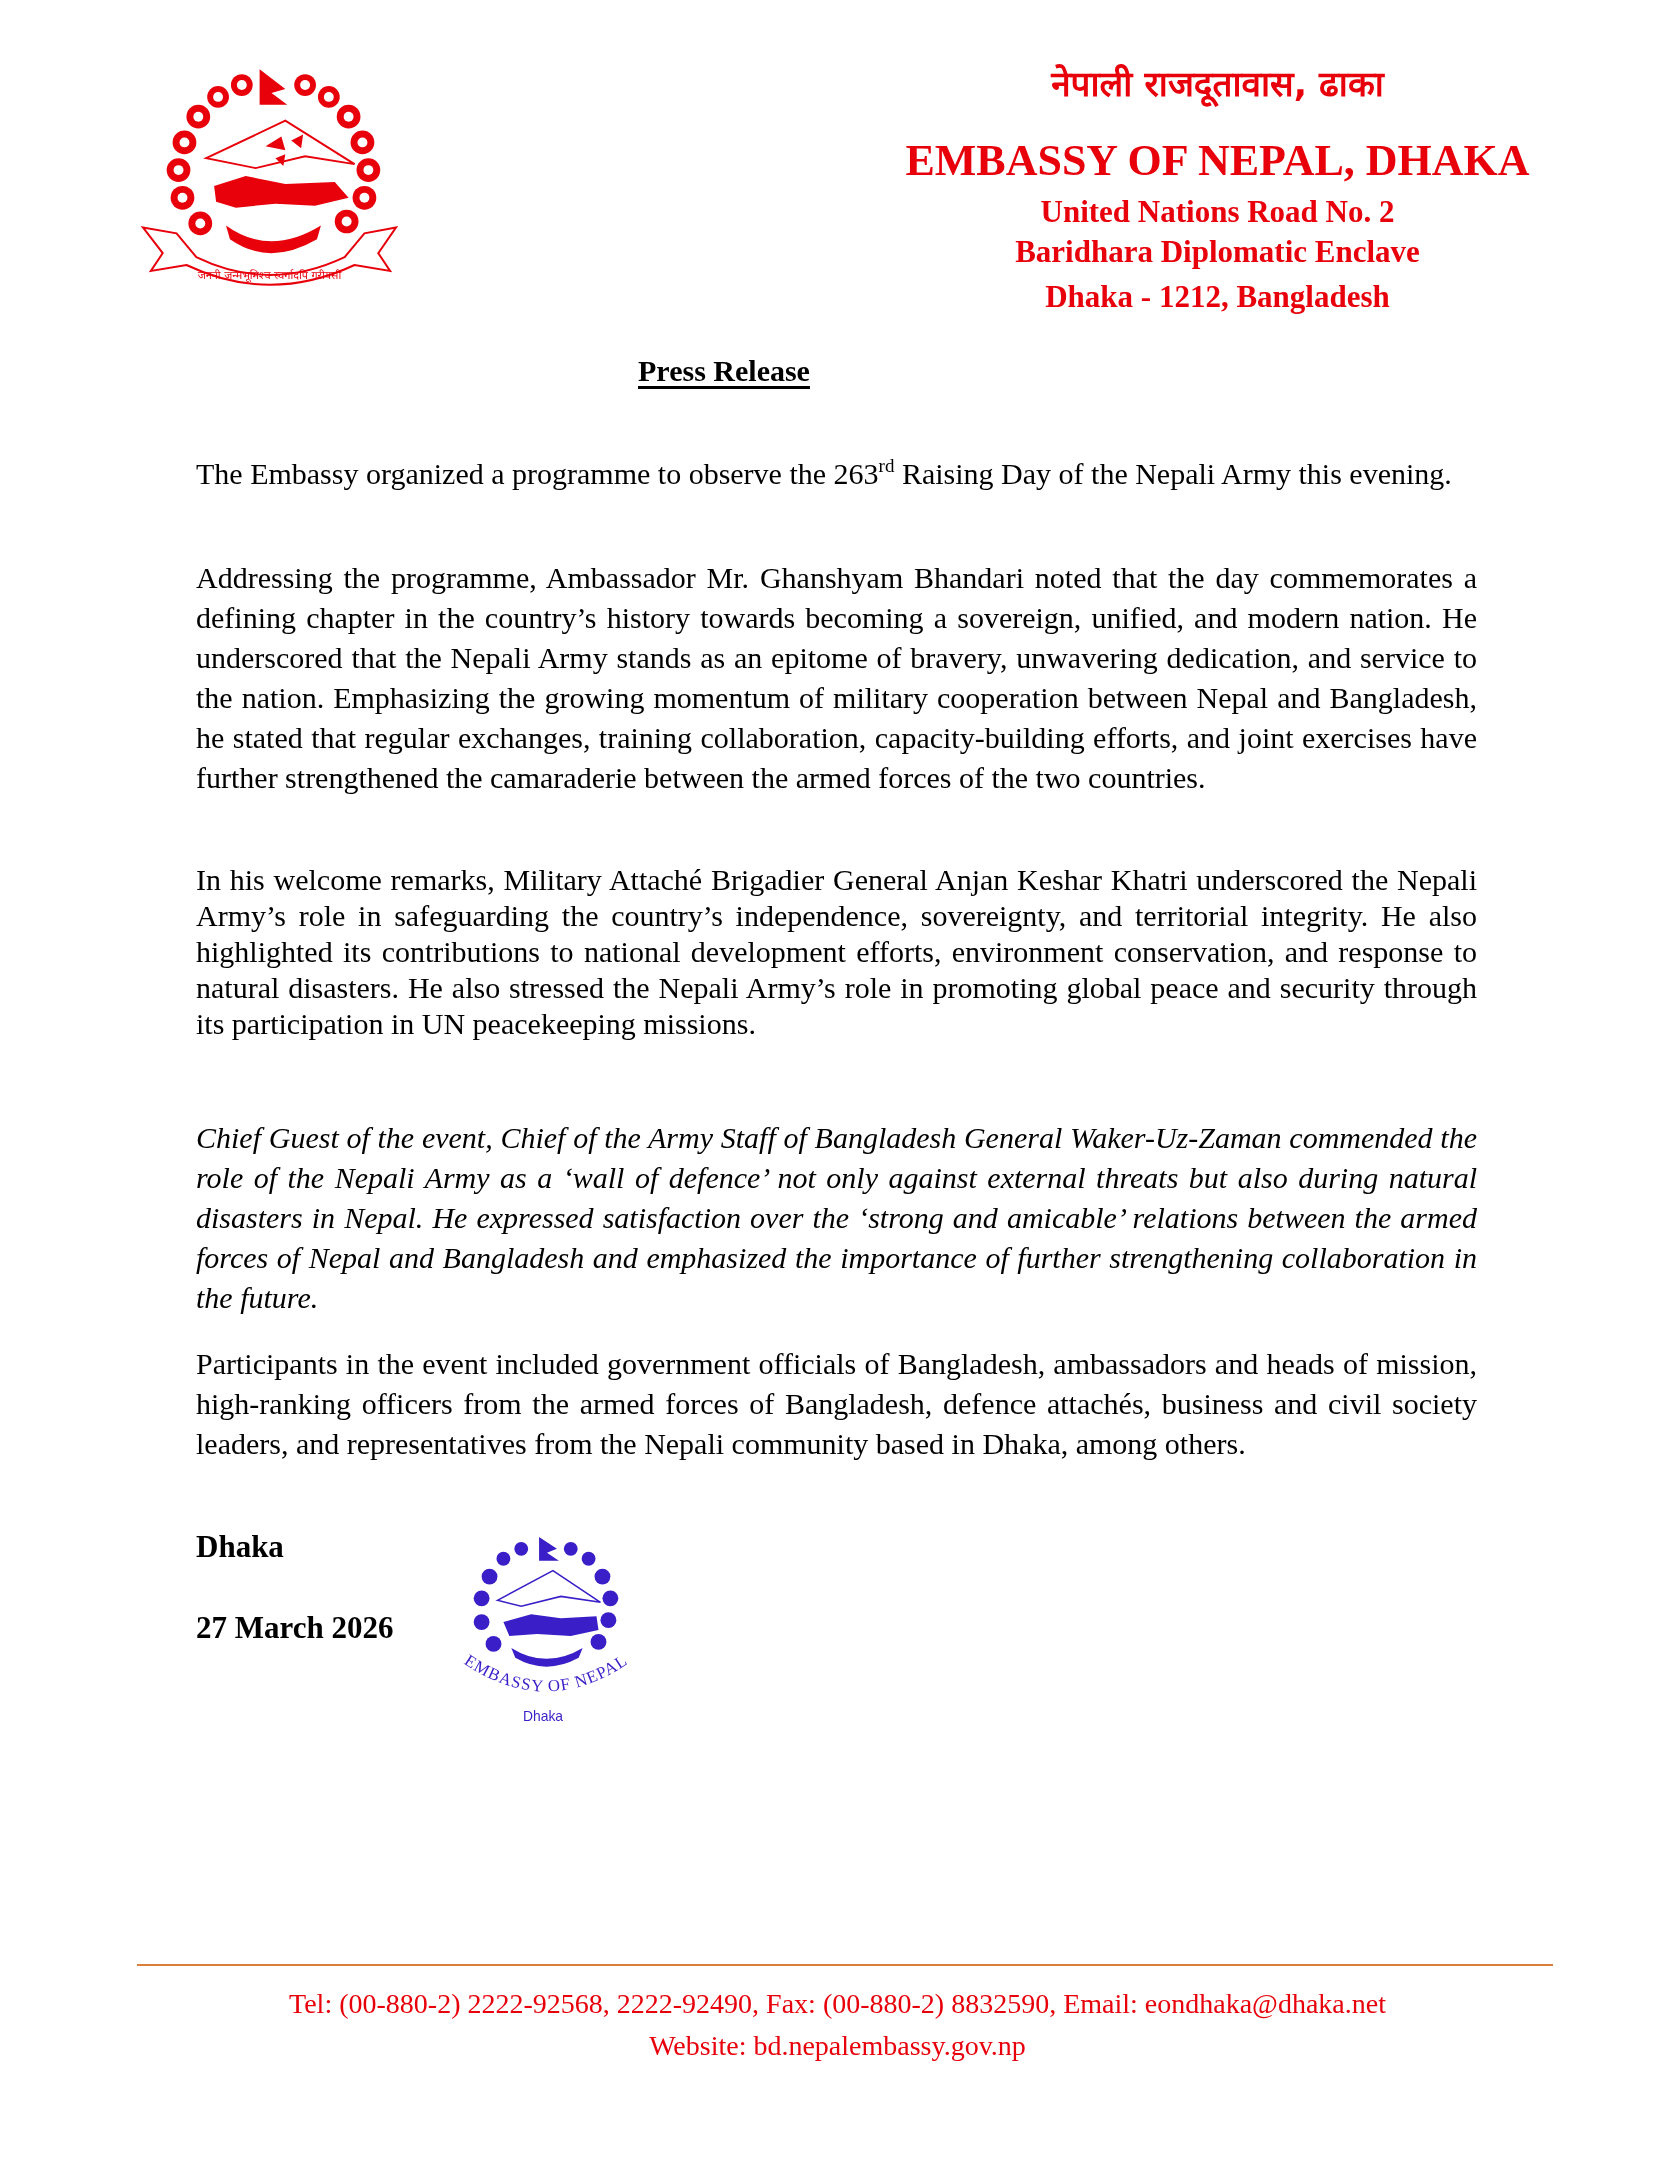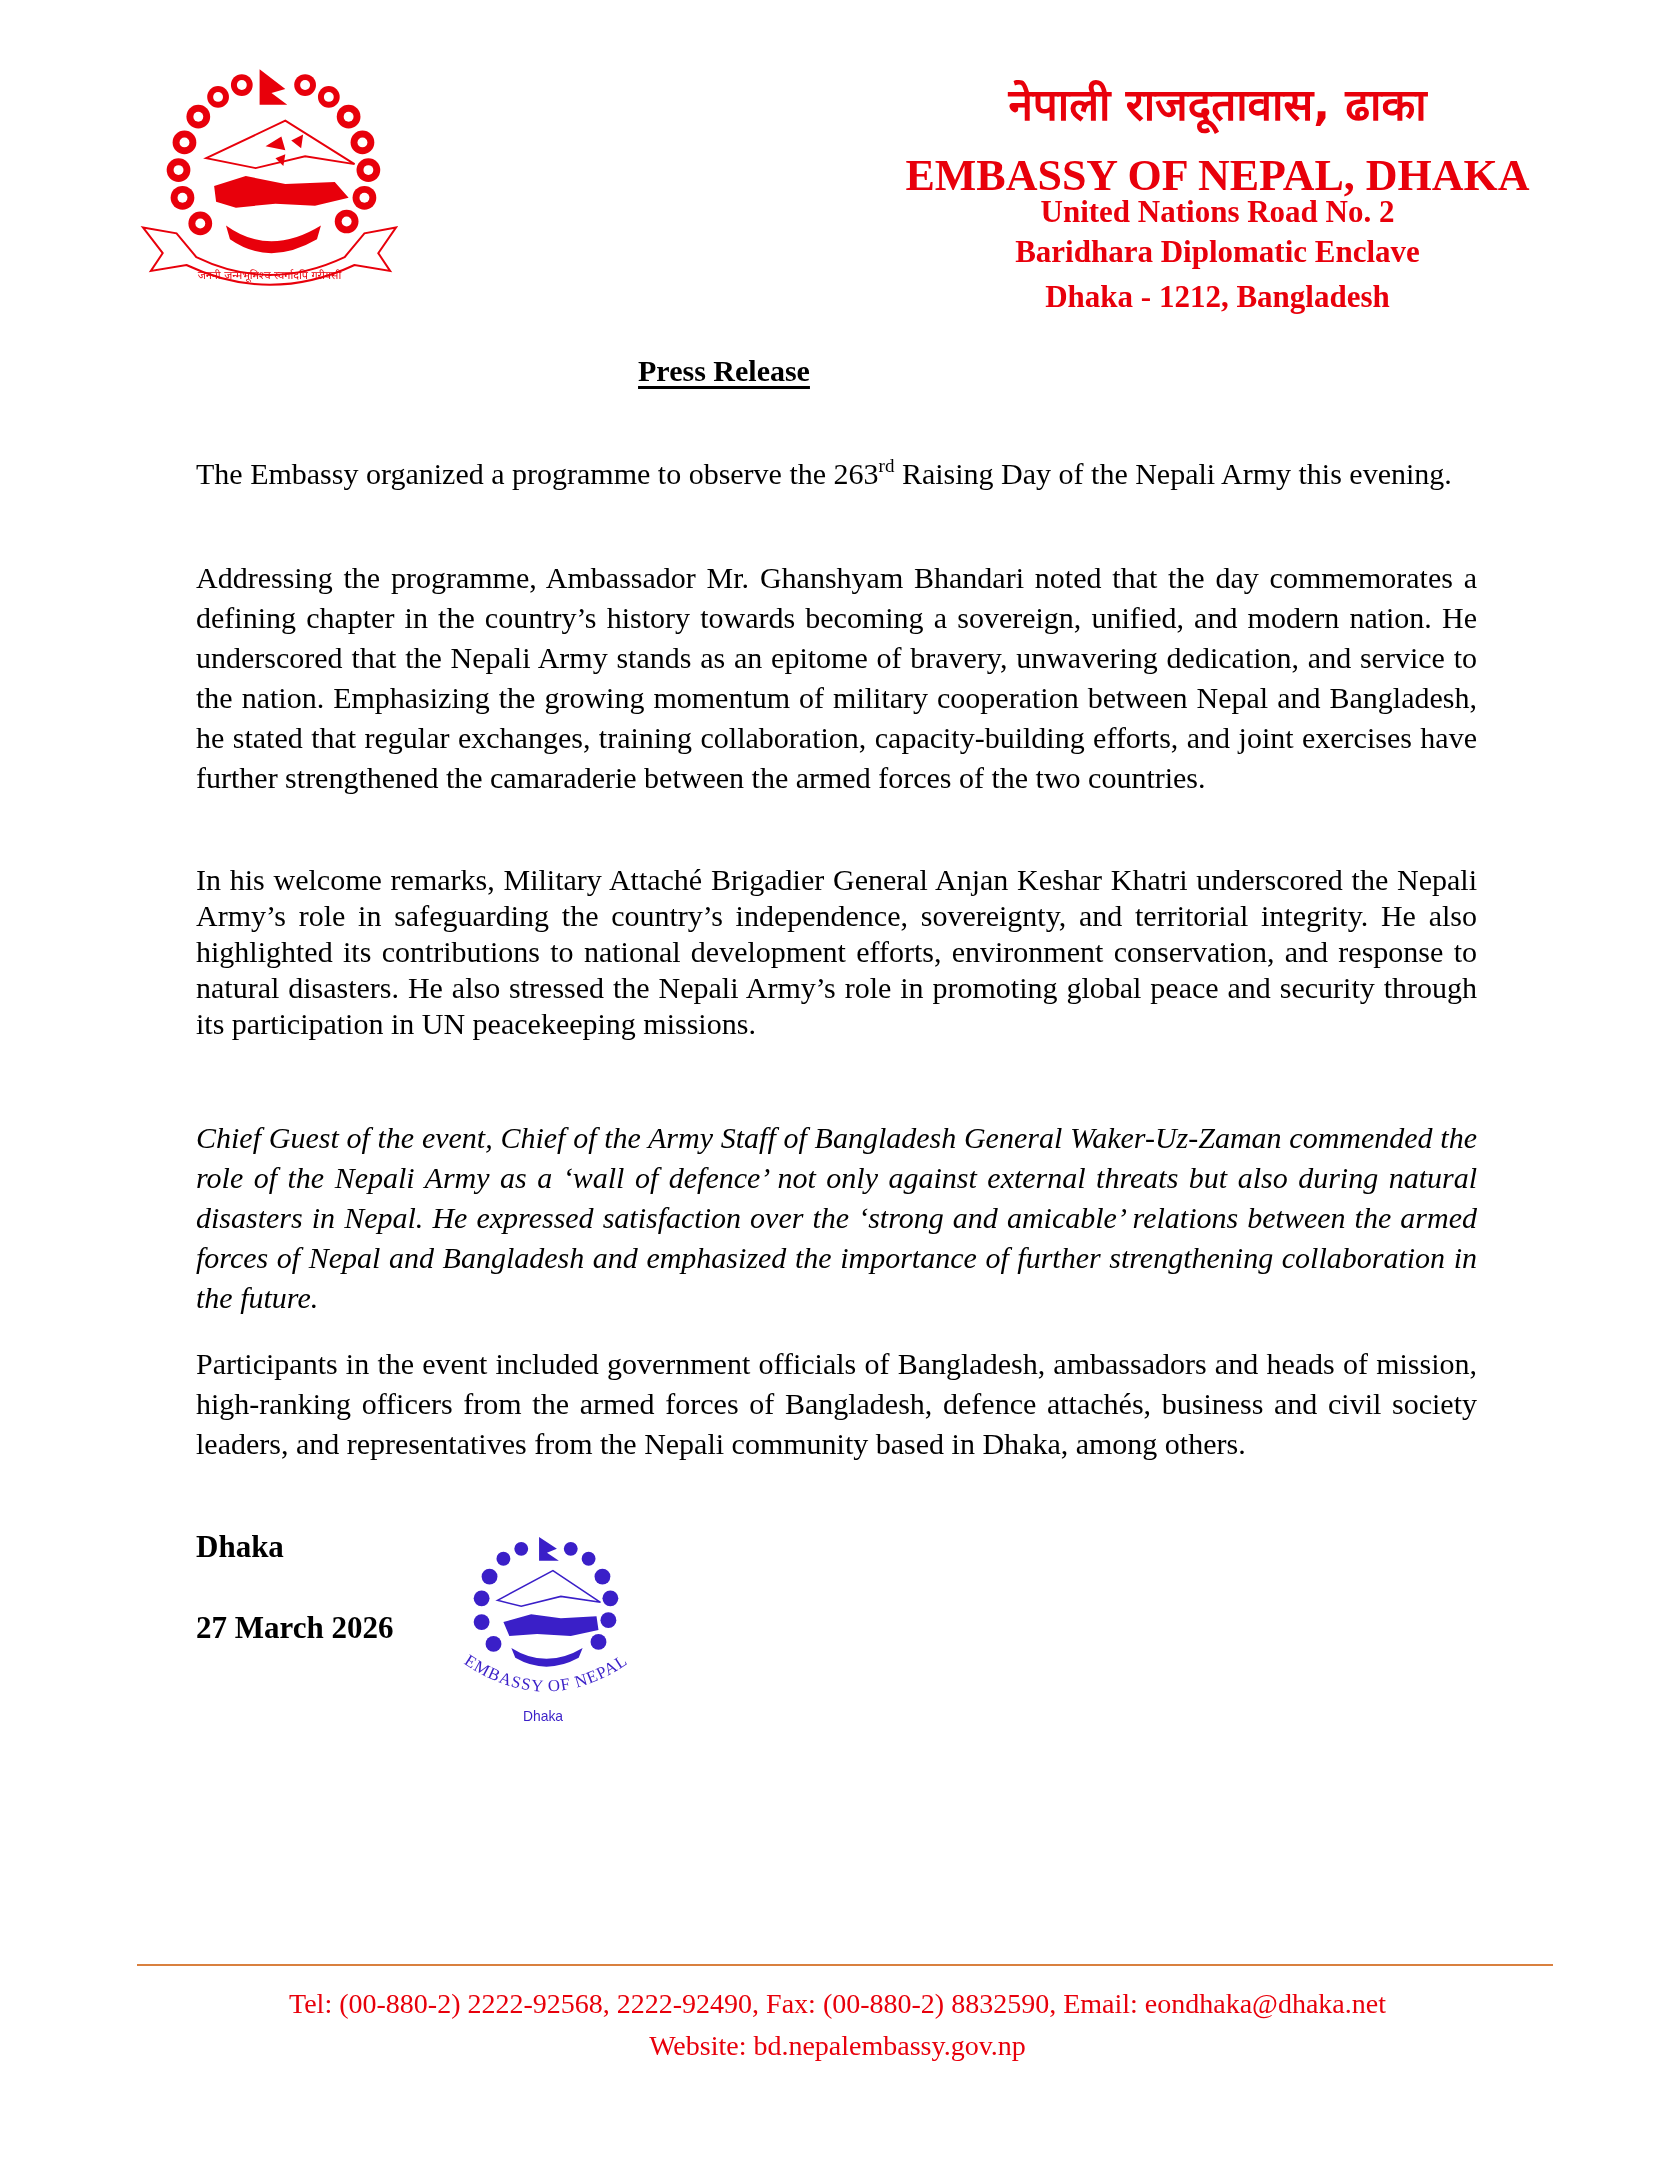--- a/index.html
+++ b/index.html
@@ -4,22 +4,22 @@
   <style>
     html, body { margin: 0; padding: 0; background: #ffffff; }
     body {
       width: 1675px; height: 2178px; position: relative; overflow: hidden;
       font-family: "Liberation Serif", "DejaVu Serif", serif; color: #000;
     }
     .abs { position: absolute; }
     
     .emblem-red { left: 137px; top: 59px; width: 265px; height: 236px; }
     .hdr { position: absolute; left: 871px; width: 693px; text-align: center; color: #e8000b; font-weight: bold; }
-    .hdr-nep { top: 75px; font-size: 44px; font-weight: bold; line-height: 59px; font-family: "DejaVu Sans", sans-serif; }
-    .hdr-eng { top: 133px; font-size: 44px; line-height: 55px; margin-top: 15px; }
+    .hdr-nep { top: 55px; font-size: 35px; font-weight: bold; line-height: 59px; font-family: "DejaVu Sans", sans-serif; }
+    .hdr-eng { top: 133px; font-size: 44px; line-height: 55px; }
     .hdr-addr { font-size: 31px; line-height: 40px; }
     .hdr-a1 { top: 192px; }
     .hdr-a2 { top: 232px; }
     .hdr-a3 { top: 277px; }
     
     .title { left: 0; width: 1448px; top: 354px; text-align: center; font-size: 30px; font-weight: bold; }
     .title span { text-decoration: underline; text-decoration-thickness: 3px; text-underline-offset: 5px; }
     
     .body { position: absolute; left: 196px; width: 1281px; font-size: 30px; line-height: 40px; text-align: justify; margin-top: 36px; }
     .p1 { top: 418px; }

